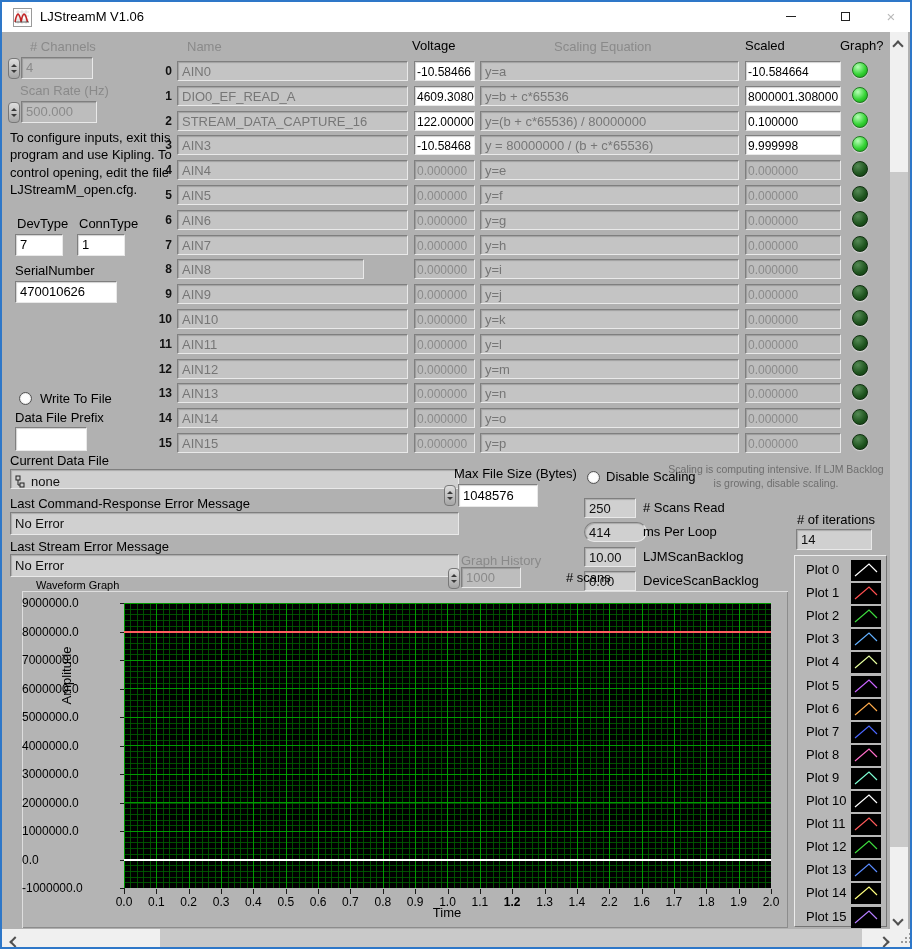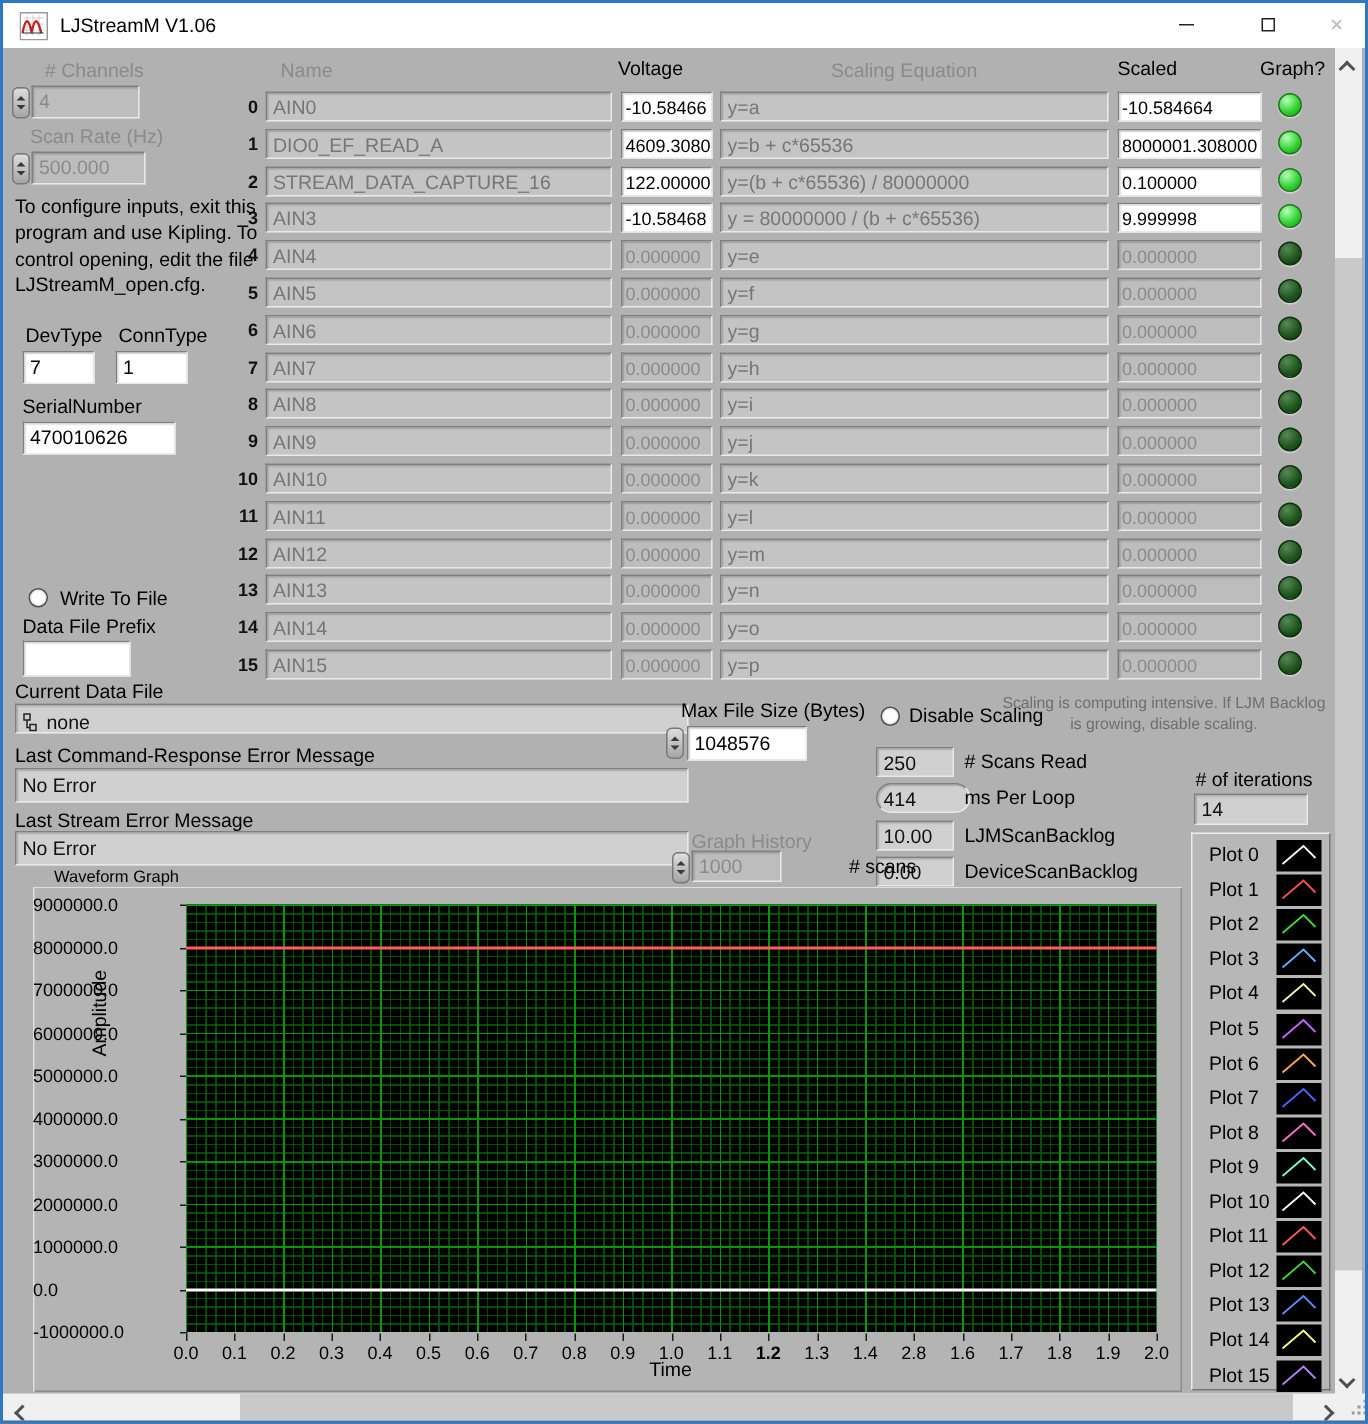--- a/index.html
+++ b/index.html
@@ -168,21 +168,21 @@
       <div class="field inset bg-name" style="left: 478px; top: 207.8px; width: 259px; height: 20px;">y=g</div>
       <div class="field inset num bg-dis" style="left: 743px; top: 207.8px; width: 96px; height: 20px; padding-left: 2px;">0.000000</div>
       <div class="led off" style="left: 850px; top: 208.8px;"></div>
       <div class="rowidx" style="left: 146px; top: 235.6px;">7</div>
       <div class="field inset bg-name" style="left: 175px; top: 232.6px; width: 231px; height: 20px;">AIN7</div>
       <div class="field inset num bg-dis" style="left: 412px; top: 232.6px; width: 61px; height: 20px; padding-left: 2px;">0.000000</div>
       <div class="field inset bg-name" style="left: 478px; top: 232.6px; width: 259px; height: 20px;">y=h</div>
       <div class="field inset num bg-dis" style="left: 743px; top: 232.6px; width: 96px; height: 20px; padding-left: 2px;">0.000000</div>
       <div class="led off" style="left: 850px; top: 233.6px;"></div>
       <div class="rowidx" style="left: 146px; top: 260.4px;">8</div>
-      <div class="field inset bg-name" style="left: 175px; top: 257.4px; width: 231px; height: 20px;">AIN8</div>
+      <div class="field inset bg-name" style="left: 175px; top: 257.4px; width: 187px; height: 20px;">AIN8</div>
       <div class="field inset num bg-dis" style="left: 412px; top: 257.4px; width: 61px; height: 20px; padding-left: 2px;">0.000000</div>
       <div class="field inset bg-name" style="left: 478px; top: 257.4px; width: 259px; height: 20px;">y=i</div>
       <div class="field inset num bg-dis" style="left: 743px; top: 257.4px; width: 96px; height: 20px; padding-left: 2px;">0.000000</div>
       <div class="led off" style="left: 850px; top: 258.4px;"></div>
       <div class="rowidx" style="left: 146px; top: 285.2px;">9</div>
       <div class="field inset bg-name" style="left: 175px; top: 282.2px; width: 231px; height: 20px;">AIN9</div>
       <div class="field inset num bg-dis" style="left: 412px; top: 282.2px; width: 61px; height: 20px; padding-left: 2px;">0.000000</div>
       <div class="field inset bg-name" style="left: 478px; top: 282.2px; width: 259px; height: 20px;">y=j</div>
       <div class="field inset num bg-dis" style="left: 743px; top: 282.2px; width: 96px; height: 20px; padding-left: 2px;">0.000000</div>
       <div class="led off" style="left: 850px; top: 283.2px;"></div>
@@ -413,21 +413,21 @@
         <div class="xtick-lbl" style="left: 408.5px; top: 304px;">1.0</div>
         <div class="tickmark" style="left: 457.85px; top: 298px; width: 1px; height: 5px;"></div>
         <div class="xtick-lbl" style="left: 440.85px; top: 304px;">1.1</div>
         <div class="tickmark" style="left: 490.2px; top: 298px; width: 1px; height: 5px;"></div>
         <div class="xtick-lbl" style="left: 473.2px; top: 304px; font-weight: bold;">1.2</div>
         <div class="tickmark" style="left: 522.55px; top: 298px; width: 1px; height: 5px;"></div>
         <div class="xtick-lbl" style="left: 505.55px; top: 304px;">1.3</div>
         <div class="tickmark" style="left: 554.9px; top: 298px; width: 1px; height: 5px;"></div>
         <div class="xtick-lbl" style="left: 537.9px; top: 304px;">1.4</div>
         <div class="tickmark" style="left: 587.25px; top: 298px; width: 1px; height: 5px;"></div>
-        <div class="xtick-lbl" style="left: 570.25px; top: 304px;">2.8</div>
+        <div class="xtick-lbl" style="left: 570.25px; top: 304px;">2.2</div>
         <div class="tickmark" style="left: 619.6px; top: 298px; width: 1px; height: 5px;"></div>
         <div class="xtick-lbl" style="left: 602.6px; top: 304px;">1.6</div>
         <div class="tickmark" style="left: 651.95px; top: 298px; width: 1px; height: 5px;"></div>
         <div class="xtick-lbl" style="left: 634.95px; top: 304px;">1.7</div>
         <div class="tickmark" style="left: 684.3px; top: 298px; width: 1px; height: 5px;"></div>
         <div class="xtick-lbl" style="left: 667.3px; top: 304px;">1.8</div>
         <div class="tickmark" style="left: 716.65px; top: 298px; width: 1px; height: 5px;"></div>
         <div class="xtick-lbl" style="left: 699.65px; top: 304px;">1.9</div>
         <div class="tickmark" style="left: 749px; top: 298px; width: 1px; height: 5px;"></div>
         <div class="xtick-lbl" style="left: 732px; top: 304px;">2.0</div>

